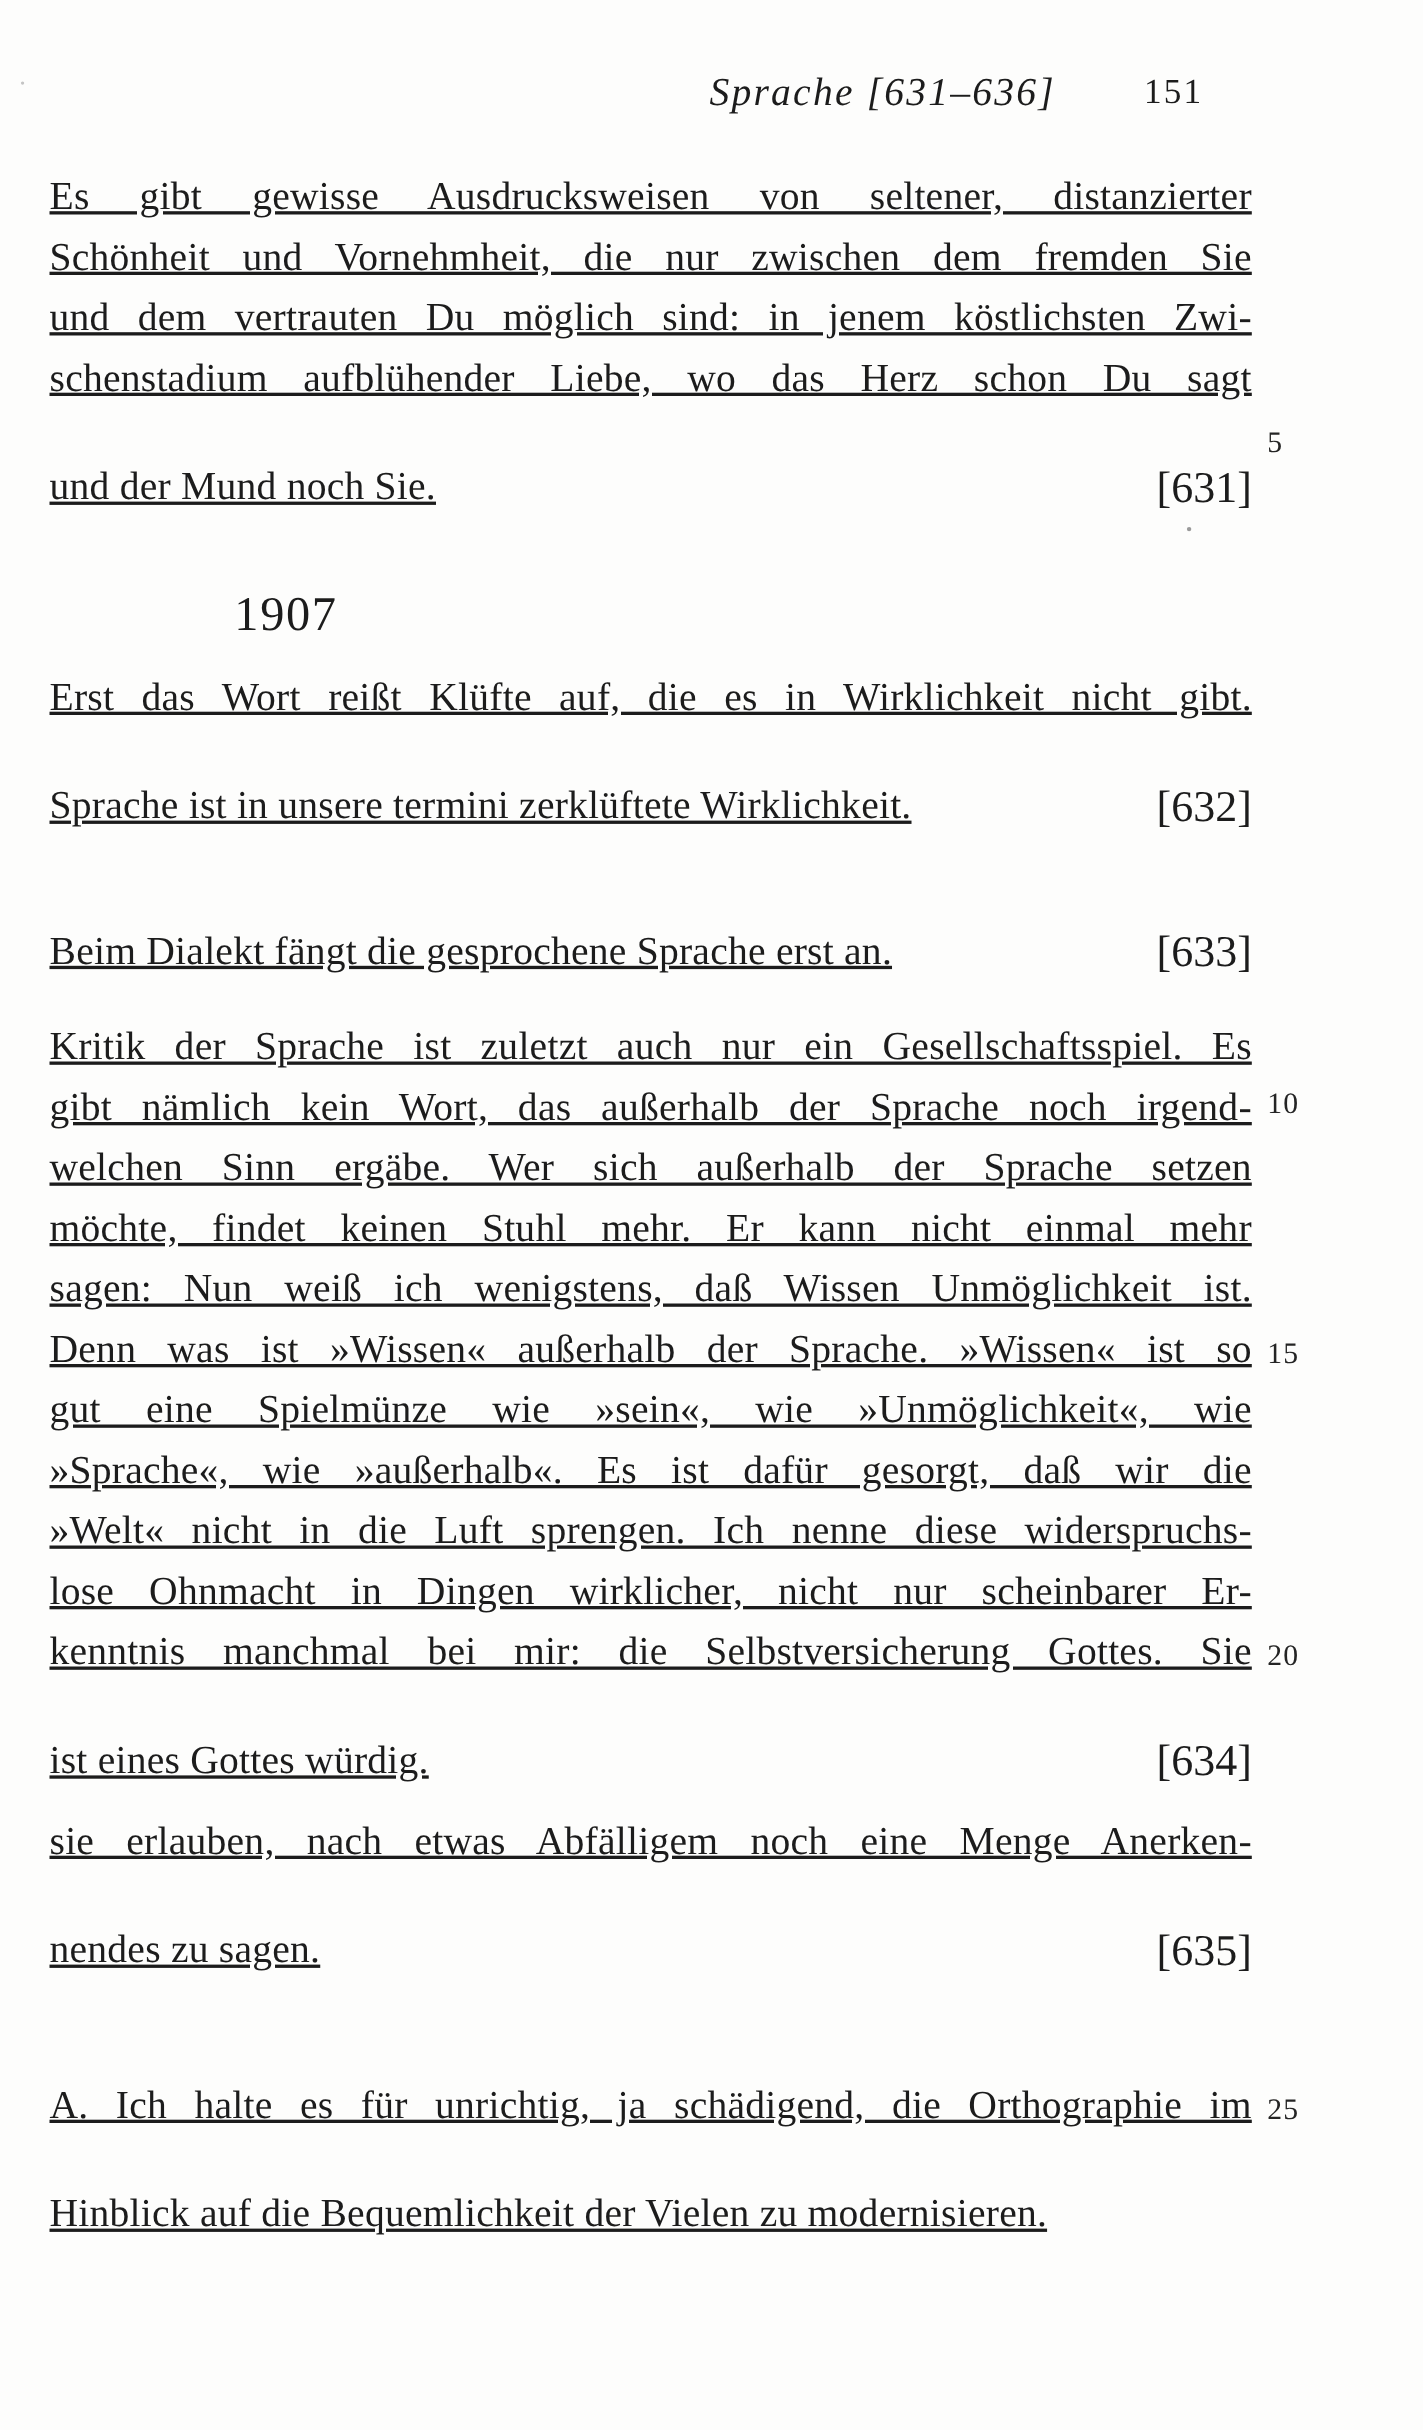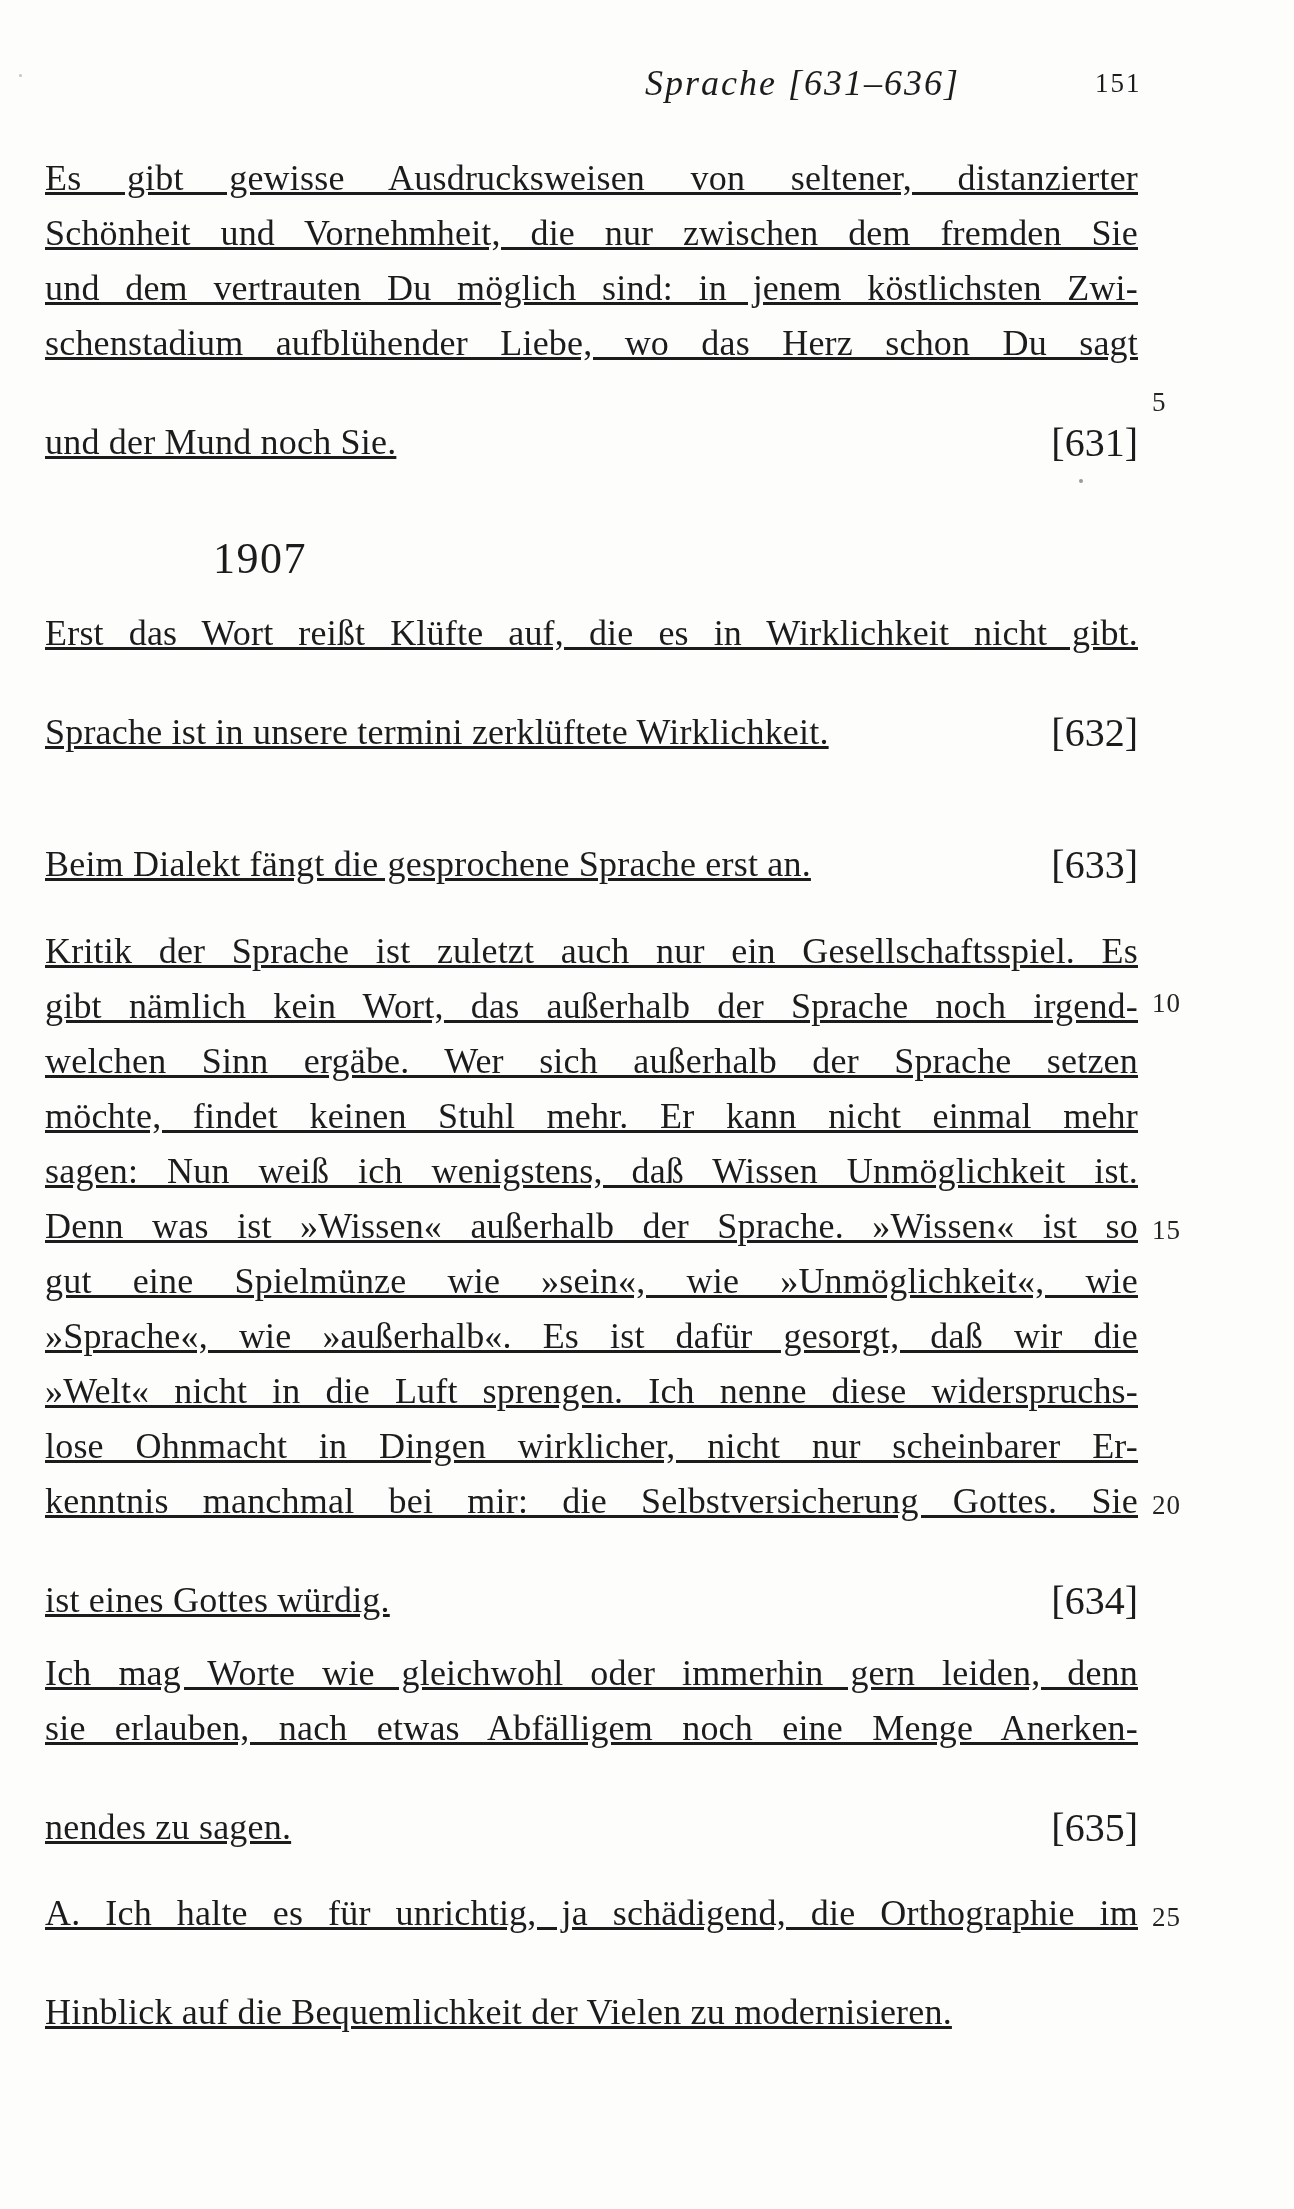--- a/index.html
+++ b/index.html
@@ -26,23 +26,23 @@
     left: 645px;
     top: 63px;
     font-size: 36px;
     line-height: 40px;
     font-style: italic;
     letter-spacing: 2px;
     white-space: nowrap;
   }
   .page-number {
     position: absolute;
-    left: 1095px;
+    left: 1040px;
     top: 63px;
-    font-size: 27px;
+    font-size: 32px;
     line-height: 40px;
     letter-spacing: 2px;
   }
 
   
   .para {
     position: absolute;
     left: 45px;
     width: 1093px;
     font-size: 36px;
@@ -148,21 +148,20 @@
     <div class="line">gut eine Spielmünze wie »sein«, wie »Unmöglichkeit«, wie</div>
     <div class="line">»Sprache«, wie »außerhalb«. Es ist dafür gesorgt, daß wir die</div>
     <div class="line">»Welt« nicht in die Luft sprengen. Ich nenne diese widerspruchs-</div>
     <div class="line">lose Ohnmacht in Dingen wirklicher, nicht nur scheinbarer Er-</div>
     <div class="line">kenntnis manchmal bei mir: die Selbstversicherung Gottes. Sie</div>
     <div class="line last">ist eines Gottes würdig.</div>
     <span class="ref">[634]</span>
   </div>
 
   <div class="para" id="para-635">
-    <div class="line">Ich mag Worte wie gleichwohl oder immerhin gern leiden, denn</div>
     <div class="line">sie erlauben, nach etwas Abfälligem noch eine Menge Anerken-</div>
     <div class="line last">nendes zu sagen.</div>
     <span class="ref">[635]</span>
   </div>
 
   <div class="para" id="para-636">
     <div class="line">A. Ich halte es für unrichtig, ja schädigend, die Orthographie im</div>
     <div class="line last">Hinblick auf die Bequemlichkeit der Vielen zu modernisieren.</div>
   </div>
 

